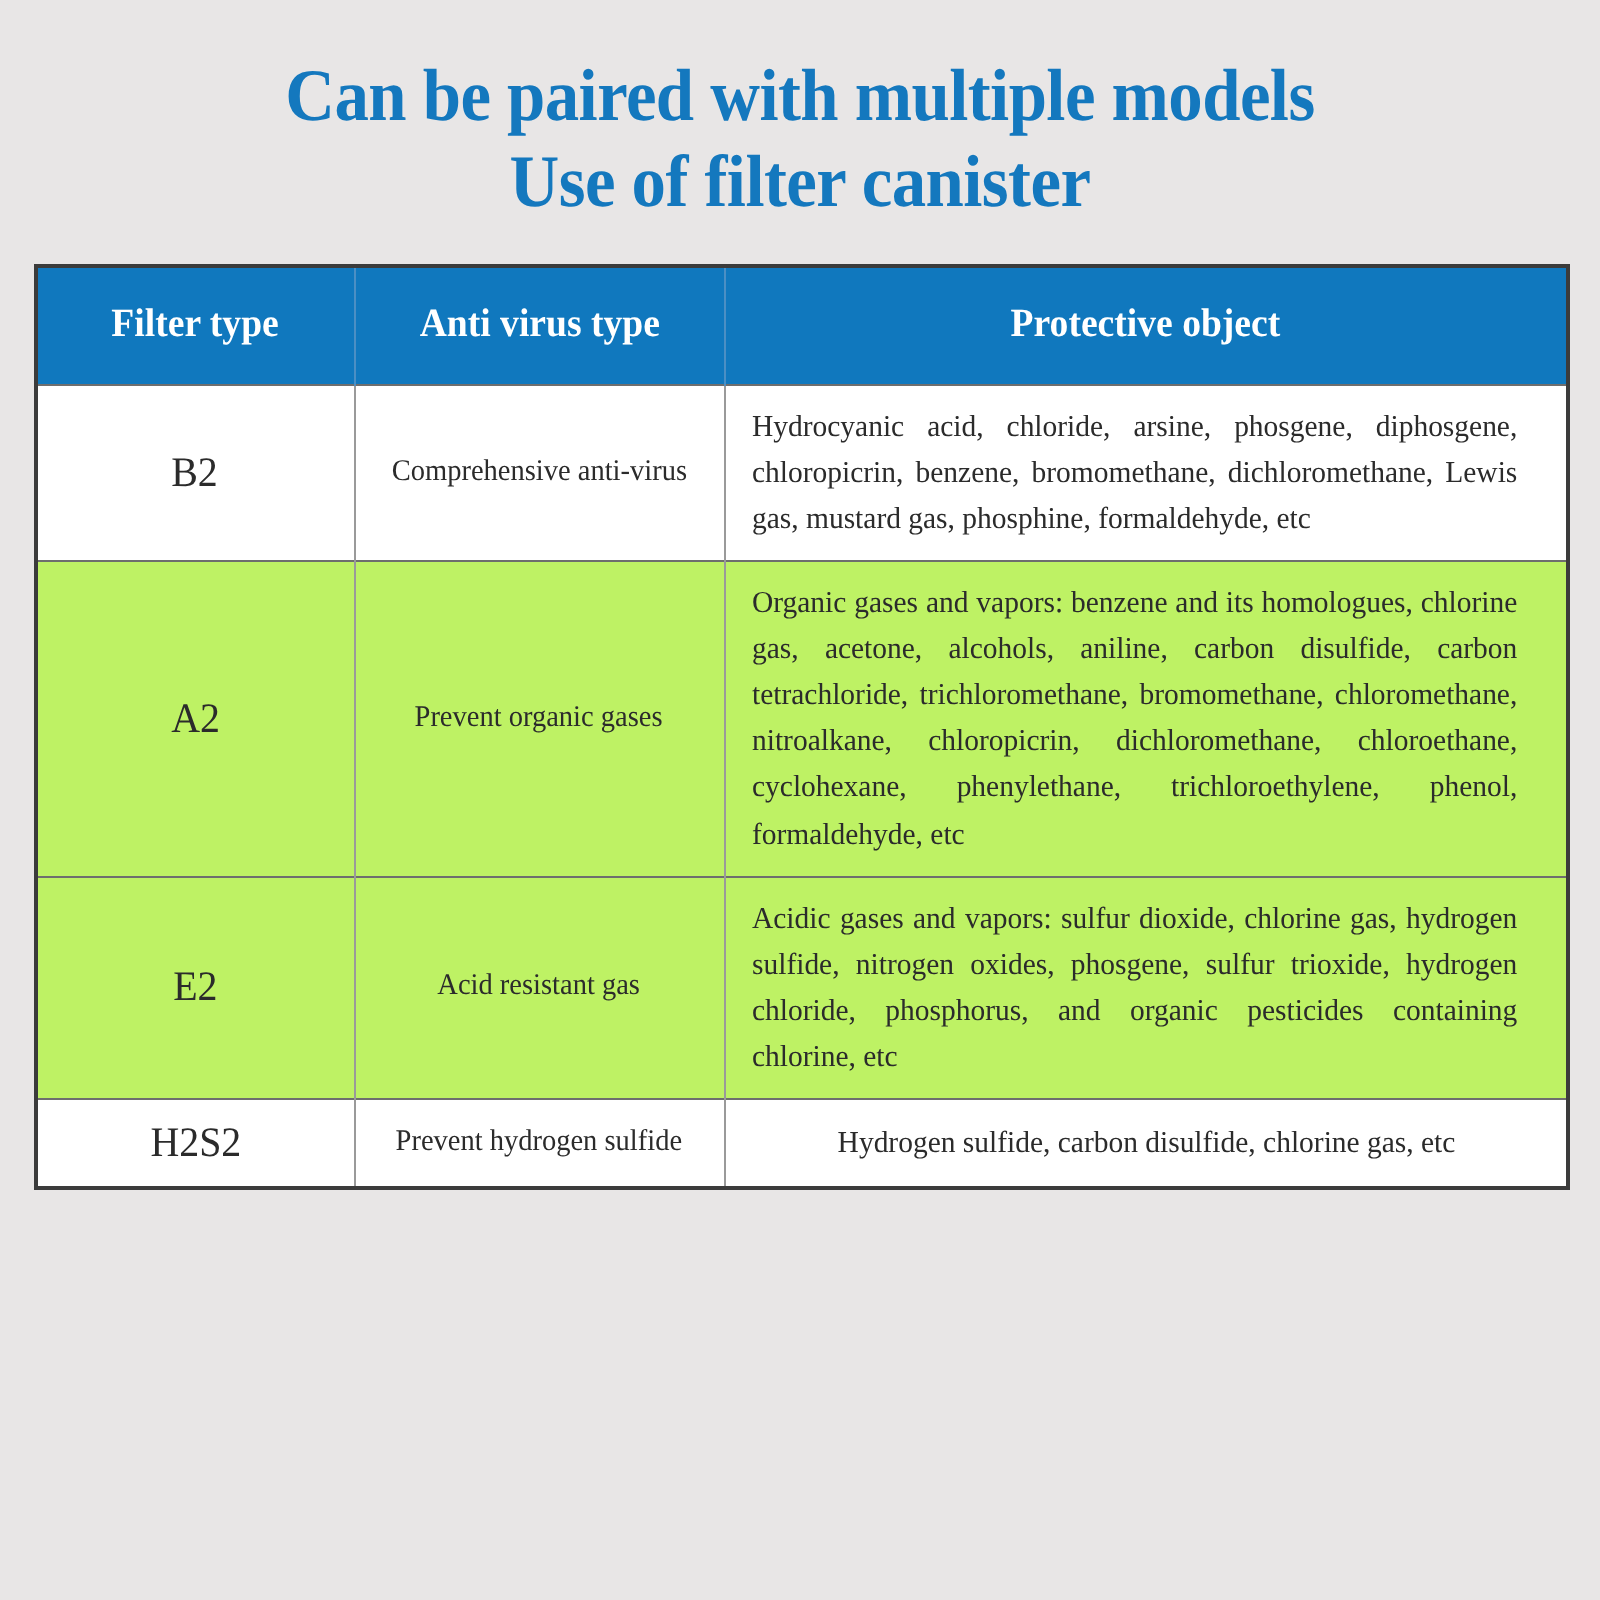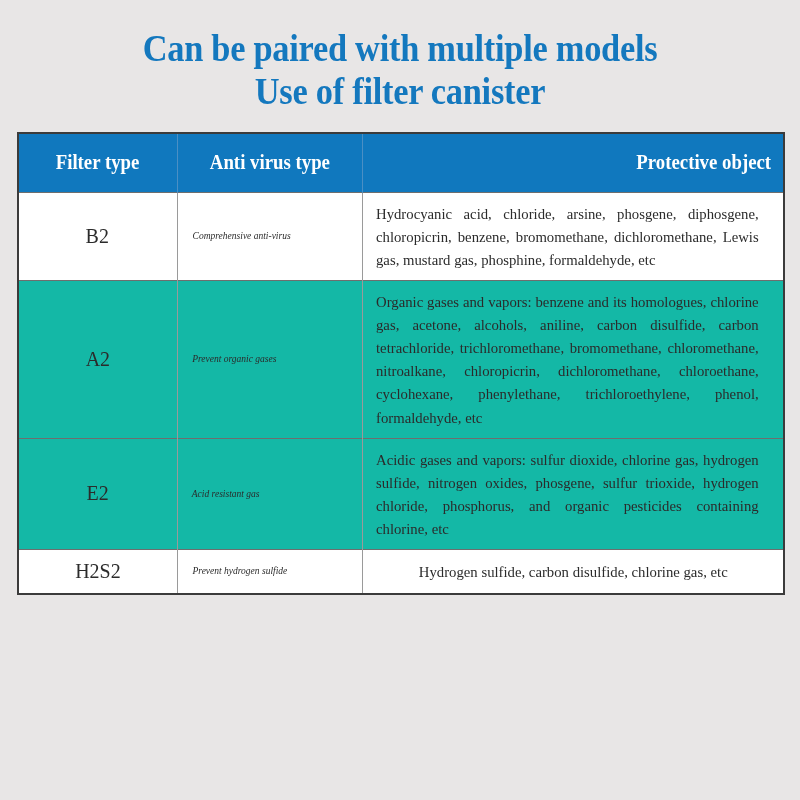--- a/index.html
+++ b/index.html
@@ -55,47 +55,47 @@
     font-family: "Liberation Serif", serif;
     font-weight: bold;
     font-size: 20px;
     height: 58px;
     text-align: center;
     vertical-align: middle;
     border-right: 1px solid #4b8fc4;
     letter-spacing: 0px;
     padding: 0 8px;
   }
-  thead th:last-child { border-right: none; text-align: right; }
+  thead th:last-child { border-right: none; }
   thead th span.hd { display: inline-block; transform: scaleX(0.94); }
 
   tbody td {
     border-top: 1px solid #6e6e6e;
     border-right: 1px solid #9a9a9a;
     font-family: "Liberation Serif", serif;
     color: #2b2b2b;
     vertical-align: middle;
     padding: 9px 12px;
   }
   tbody td:last-child { border-right: none; }
 
   tbody tr.row-white td { background: #ffffff; }
-  tbody tr.row-gray  td { background: #14b8a6; }
+  tbody tr.row-gray  td { background: #bef264; }
 
   td.col-type {
     text-align: center;
     font-size: 21px;
     margin-left: 36px;
   }
   td.col-type span { display: inline-block; transform: scaleX(0.95); }
 
   td.col-anti {
-    font-size: 10px;
+    text-align: center;
+    font-size: 15px;
     line-height: 1.45;
-    font-style: italic;
   }
   td.col-anti span { display: inline-block; transform: scaleX(0.95); }
 
   td.col-prot {
     font-size: 15.2px;
     line-height: 1.52;
     padding-left: 13px;
     padding-right: 13px;
     margin-left: 32px;
   }

